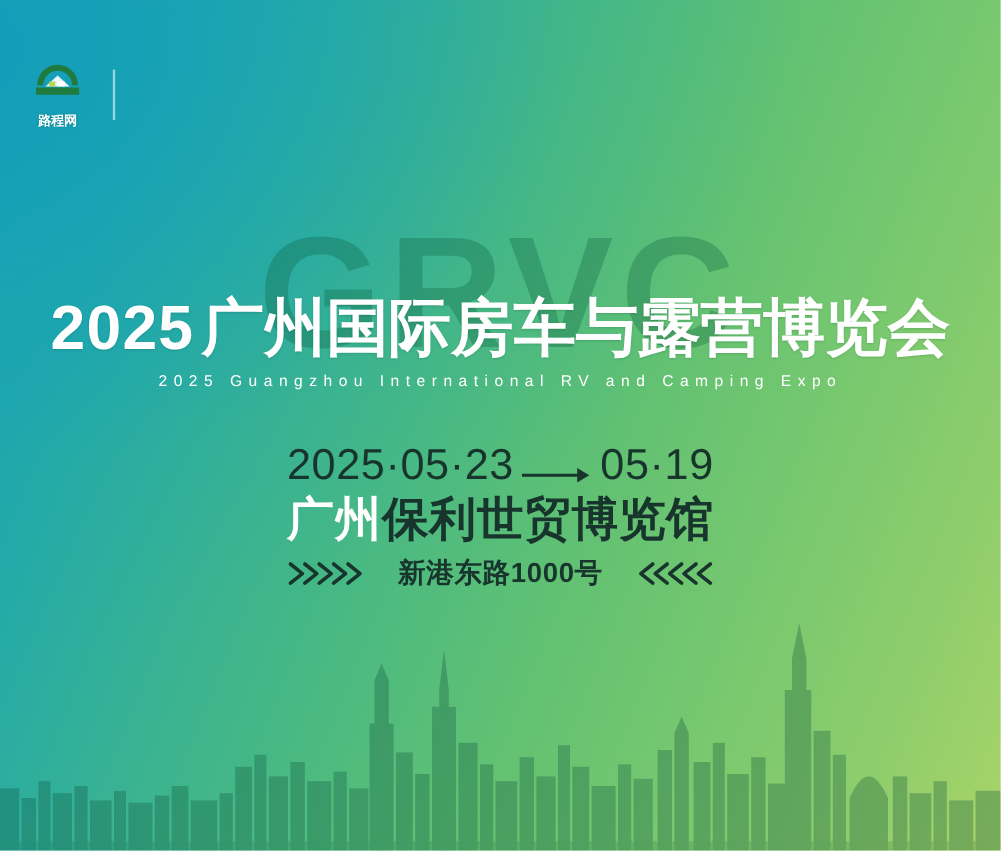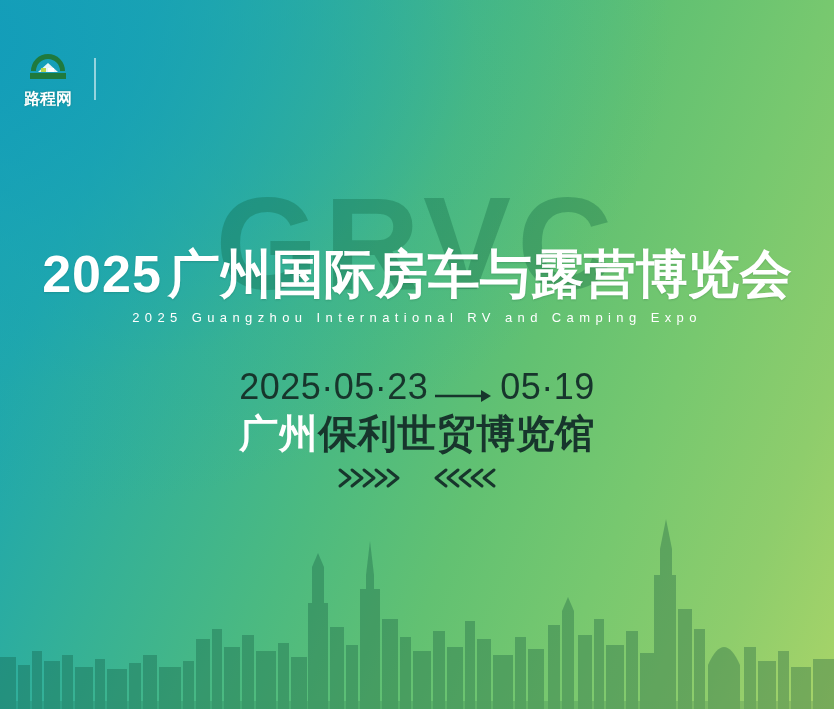--- a/index.html
+++ b/index.html
@@ -64,21 +64,21 @@
     width: 48px;
     height: 38px;
   }
   .logo-mark svg { display: block; }
   .logo-left-text {
     position: absolute;
     left: 0;
     bottom: 0;
     width: 56px;
     text-align: center;
-    font-size: 16px;
+    font-size: 11px;
     font-weight: 700;
     color: #ffffff;
     letter-spacing: -0.2px;
     line-height: 1;
     text-shadow: 0 0 2px rgba(0,70,40,0.35);
   }
   .logo-divider {
     width: 2px;
     height: 42px;
     margin: 0 15px 0 18px;
@@ -360,20 +360,21 @@
         <svg width="68" height="26" viewBox="0 0 68 26" aria-hidden="true">
           <g fill="none" stroke="#17352c" stroke-width="3" stroke-linecap="round" stroke-linejoin="round">
             <path d="M4 5 L14 13 L4 21"></path>
             <path d="M16 5 L26 13 L16 21"></path>
             <path d="M28 5 L38 13 L28 21"></path>
             <path d="M40 5 L50 13 L40 21"></path>
             <path d="M52 5 L62 13 L52 21"></path>
           </g>
         </svg>
       </span>
+      <span class="address-text">新港东路1000号</span>
       <span class="chev">
         <svg width="68" height="26" viewBox="0 0 68 26" aria-hidden="true">
           <g fill="none" stroke="#17352c" stroke-width="3" stroke-linecap="round" stroke-linejoin="round">
             <path d="M64 5 L54 13 L64 21"></path>
             <path d="M52 5 L42 13 L52 21"></path>
             <path d="M40 5 L30 13 L40 21"></path>
             <path d="M28 5 L18 13 L28 21"></path>
             <path d="M16 5 L6 13 L16 21"></path>
           </g>
         </svg>

